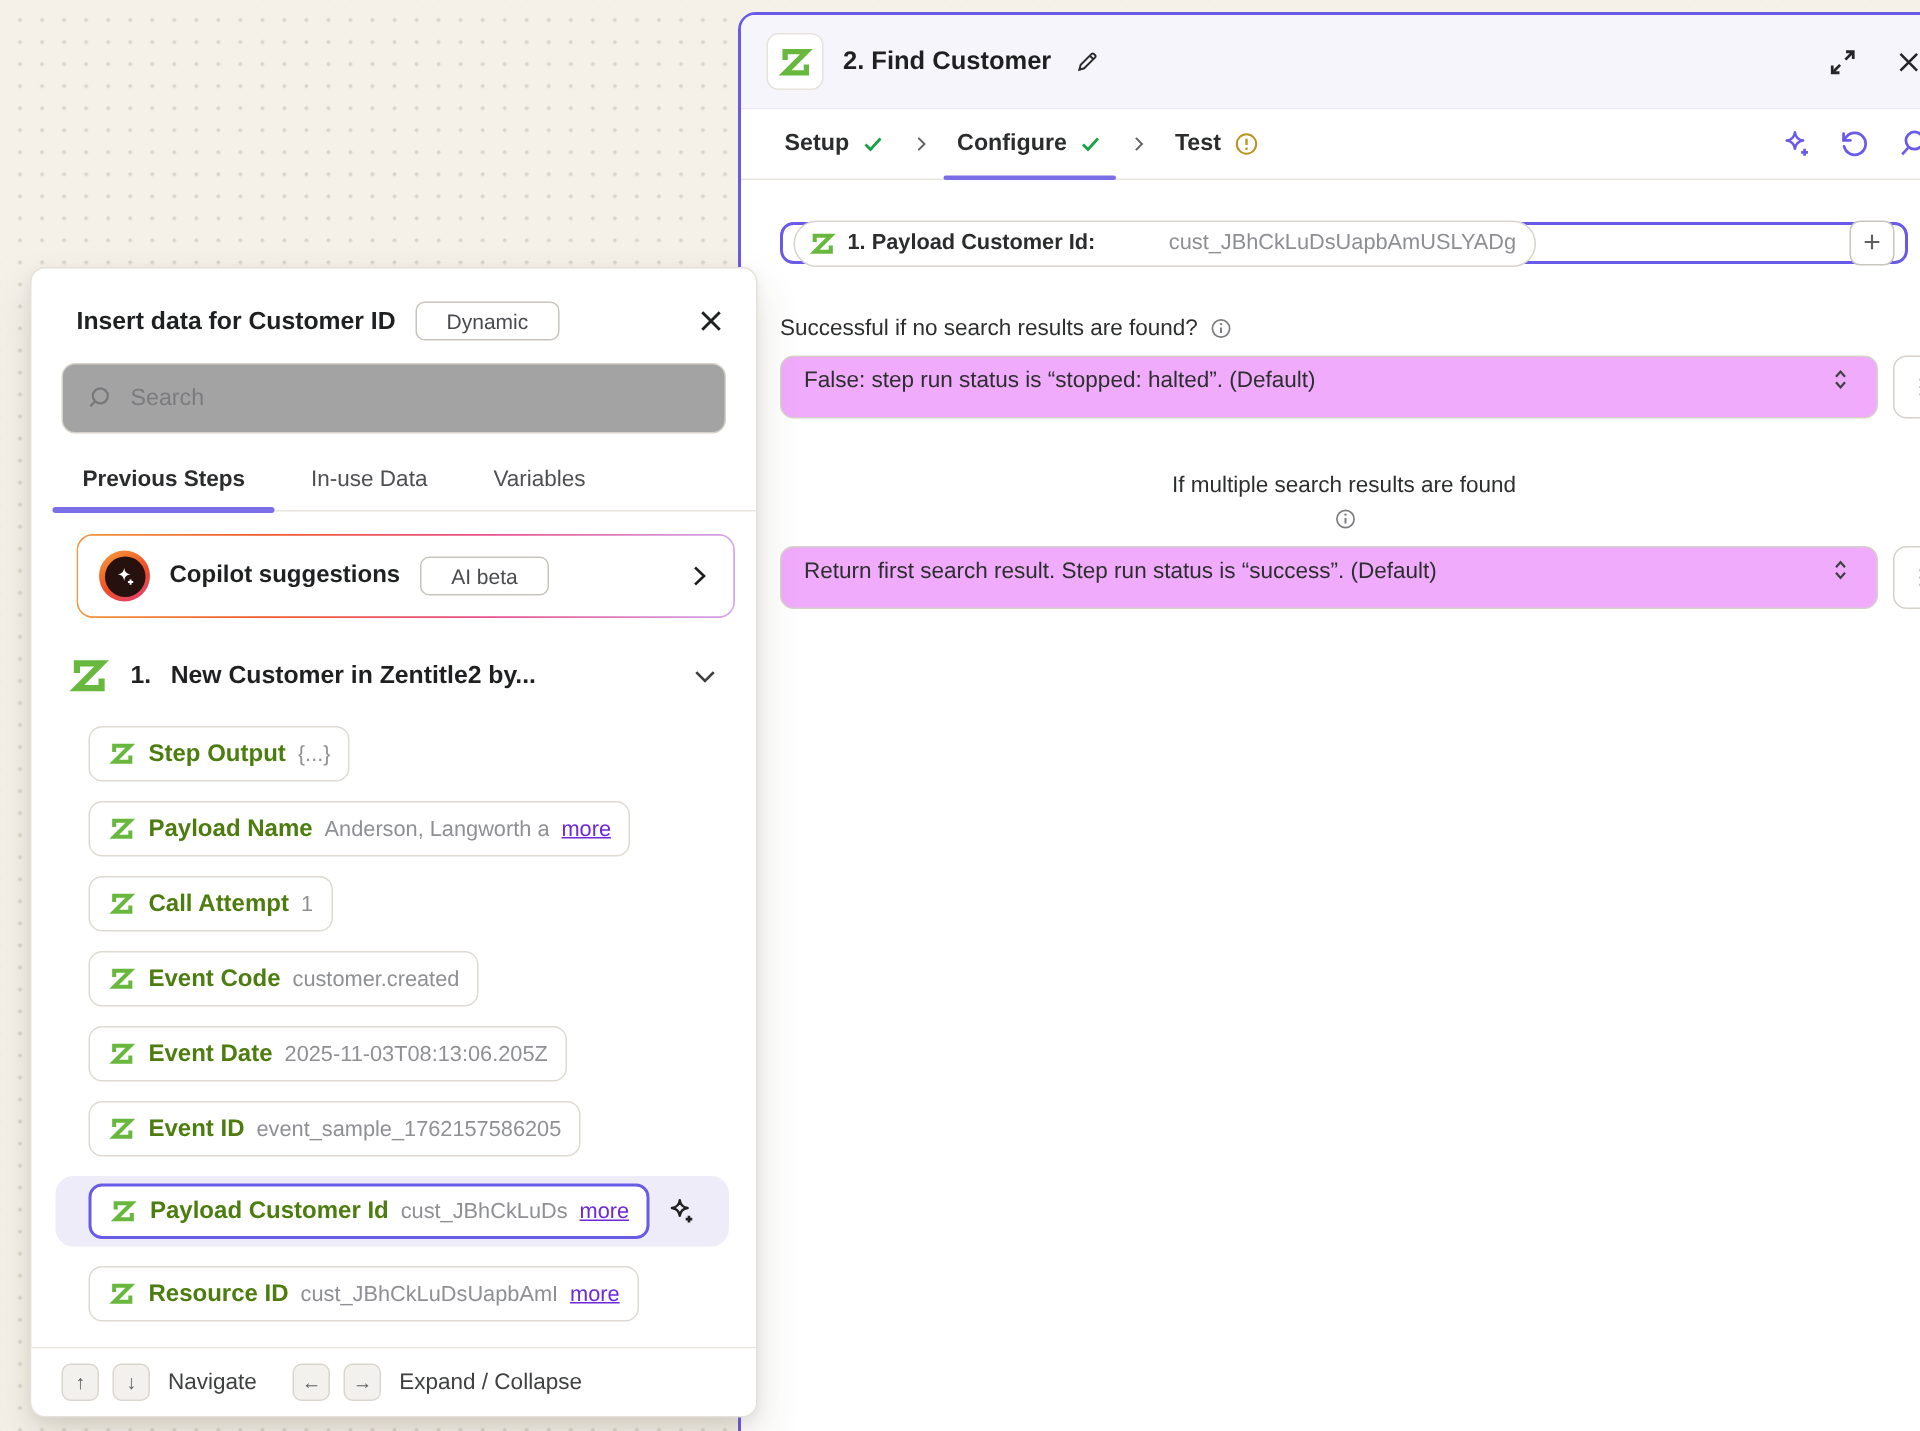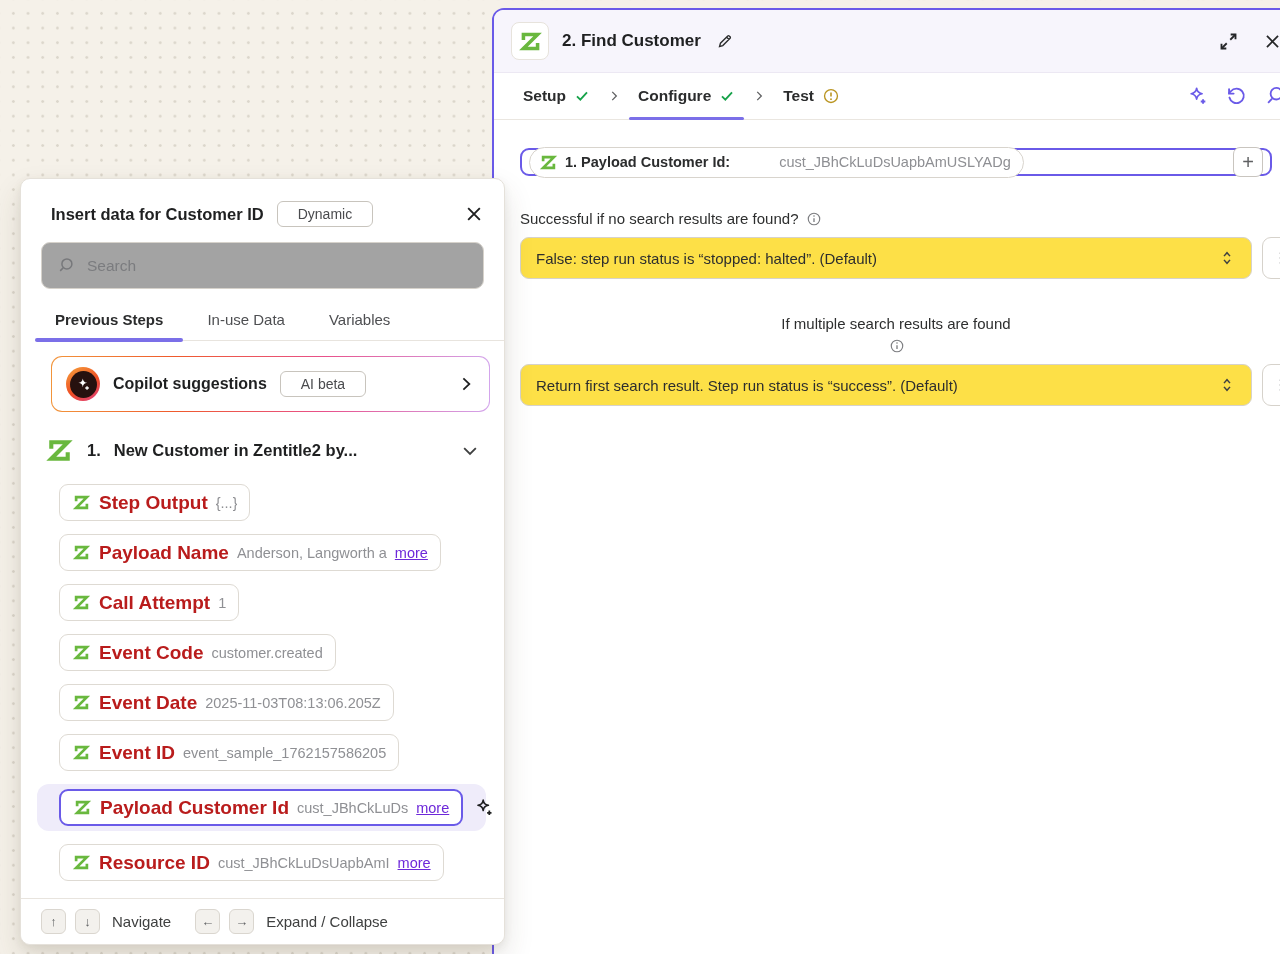--- a/index.html
+++ b/index.html
@@ -73,22 +73,22 @@
   .add-btn {
     margin-left:auto; width:30px; height:30px; flex:0 0 auto;
     border:1px solid #C9C5BF; border-radius:7px; background:#fff;
     display:flex; align-items:center; justify-content:center;
     font-size:20px; line-height:1; color:#5F6062; cursor:pointer;
   }
 
   .gap34 { margin-top:34px; } .gap36 { margin-top:36px;flex-direction:column; }
   .select-row { display:flex; align-items:stretch; }
   .select-box {
-    flex:1; display:flex; align-items:center; height:42px; padding:16px 15px;
-    border:1px solid #D6D2CB; border-radius:9px; background:#fde047;
+    flex:1; display:flex; align-items:flex-end; height:42px; padding:16px 15px;
+    border:1px solid #D6D2CB; border-radius:9px; background:#f0abfc;
     font-size:15px; color:#2D2E2E; cursor:pointer; white-space:nowrap; overflow:hidden;
   }
   .select-caret { margin-left:auto; color:#3F4040; display:flex; flex:0 0 auto; }
   .dots-btn {
     width:38px; margin-left:10px; margin-right:-28px; flex:0 0 auto;
     border:1px solid #D6D2CB; border-radius:9px; background:#fff;
     display:flex; align-items:center; justify-content:center; color:#5F6062; cursor:pointer;
   }
 
   
@@ -151,21 +151,21 @@
   .pill-row.selected {
     margin-left:-4px; margin-right:-2px; padding:5px 8px 5px 22px;
     background:#EFECFA; border-radius:12px;
   }
   .pill {
     display:inline-flex; align-items:center; gap:8px; height:37px; padding:0 12px;
     border:1px solid #DEDAD3; border-radius:9px; background:#fff; cursor:pointer;
     white-space:nowrap; max-width:100%;
   }
   .pill-row.selected .pill { border:2px solid #6A5AE8; }
-  .pill-label { font-weight:700; font-size:19px; color:#b91c1c; }
+  .pill-label { font-weight:700; font-size:16px; color:#4d7c0f; }
   .pill-value { font-size:14.5px; color:#8F9094; overflow:hidden; text-overflow:clip; }
   .more-link { font-size:14.5px; color:#6d28d9; text-decoration:underline; cursor:pointer; }
   .row-sparkle { color:#1F2021; display:flex; cursor:pointer; flex:0 0 auto; }
 
   .dlg-footer {
     position:absolute; left:0; right:0; bottom:0; height:46px;
     border-top:1px solid #E8E4DE; display:flex; align-items:center; gap:9px; padding:0 20px;
     background:#fff; border-radius:0 0 10px 10px;
   }
   .key {

